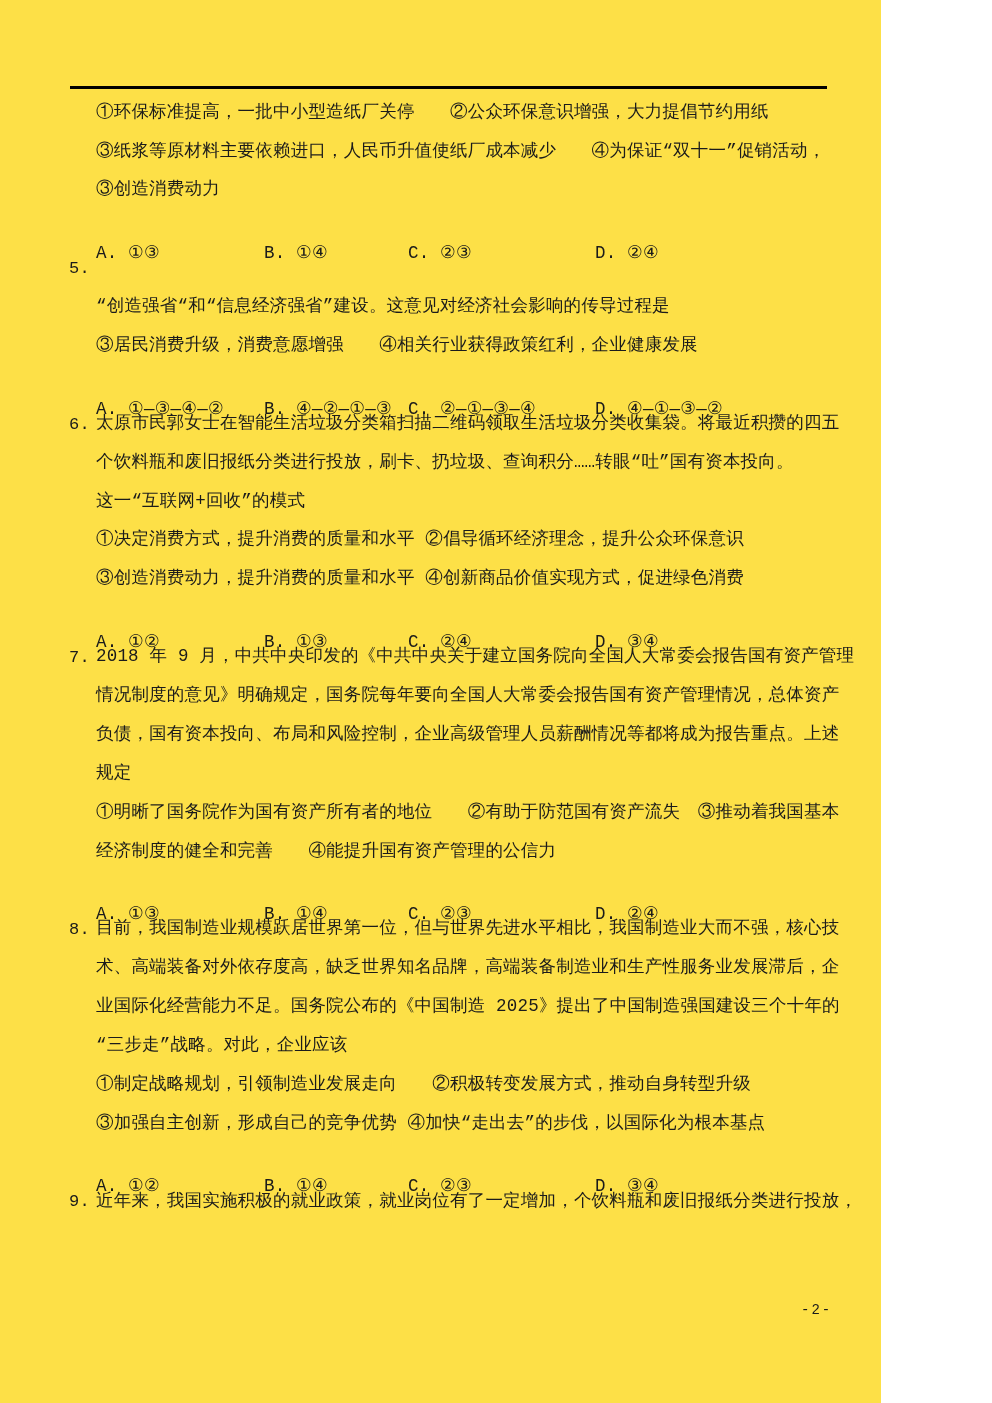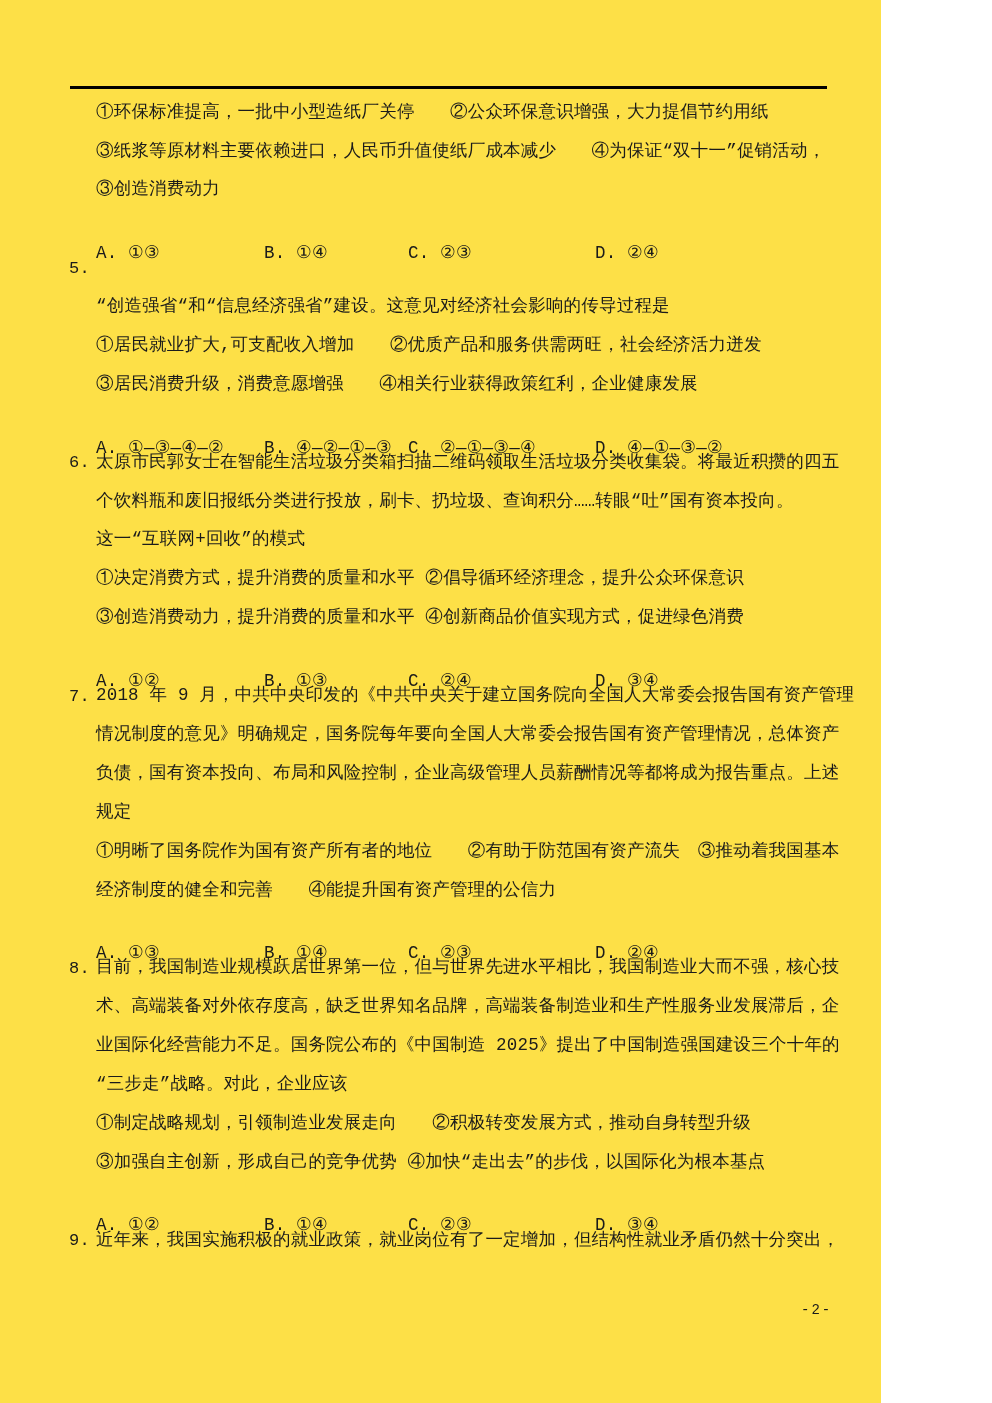--- a/index.html
+++ b/index.html
@@ -80,21 +80,20 @@
       <div class="line"><span>③纸浆等原材料主要依赖进口，人民币升值使纸厂成本减少　　④为保证“双十一”促销活动，</span></div>
       <div class="line"><span>③创造消费动力</span></div>
       <div class="line choices">
         <span class="choice-item choice-pos-0">A. ①③</span>
         <span class="choice-item choice-pos-1">B. ①④</span>
         <span class="choice-item choice-pos-2">C. ②③</span>
         <span class="choice-item choice-pos-3">D. ②④</span>
       </div>
       <div class="line"><span class="qnum">5.</span></div>
       <div class="line"><span>“创造强省“和“信息经济强省”建设。这意见对经济社会影响的传导过程是</span></div>
-      <div class="line"><span>①居民就业扩大,可支配收入增加　　②优质产品和服务供需两旺，社会经济活力迸发</span></div>
       <div class="line"><span>③居民消费升级，消费意愿增强　　④相关行业获得政策红利，企业健康发展</span></div>
       <div class="line choices">
         <span class="choice-item choice-pos-0">A. ①—③—④—②</span>
         <span class="choice-item choice-pos-1">B. ④—②—①—③</span>
         <span class="choice-item choice-pos-2">C. ②—①—③—④</span>
         <span class="choice-item choice-pos-3">D. ④—①—③—②</span>
       </div>
       <div class="line"><span class="qnum">6.</span><span>太原市民郭女士在智能生活垃圾分类箱扫描二维码领取生活垃圾分类收集袋。将最近积攒的四五</span></div>
       <div class="line"><span>个饮料瓶和废旧报纸分类进行投放，刷卡、扔垃圾、查询积分……转眼“吐”国有资本投向。</span></div>
       <div class="line"><span>这一“互联网+回收”的模式</span></div>
@@ -123,16 +122,16 @@
       <div class="line"><span>业国际化经营能力不足。国务院公布的《中国制造 2025》提出了中国制造强国建设三个十年的</span></div>
       <div class="line"><span>“三步走”战略。对此，企业应该</span></div>
       <div class="line"><span>①制定战略规划，引领制造业发展走向　　②积极转变发展方式，推动自身转型升级</span></div>
       <div class="line"><span>③加强自主创新，形成自己的竞争优势 ④加快“走出去”的步伐，以国际化为根本基点</span></div>
       <div class="line choices">
         <span class="choice-item choice-pos-0">A. ①②</span>
         <span class="choice-item choice-pos-1">B. ①④</span>
         <span class="choice-item choice-pos-2">C. ②③</span>
         <span class="choice-item choice-pos-3">D. ③④</span>
       </div>
-      <div class="line"><span class="qnum">9.</span><span>近年来，我国实施积极的就业政策，就业岗位有了一定增加，但结构性就业矛盾仍然十分突出，</span></div>
+      <div class="line"><span class="qnum">9.</span><span>近年来，我国实施积极的就业政策，就业岗位有了一定增加，个饮料瓶和废旧报纸分类进行投放，</span></div>
     </div>
   <div class="pagenum">-2-</div>
 </div>
 
 </body></html>

